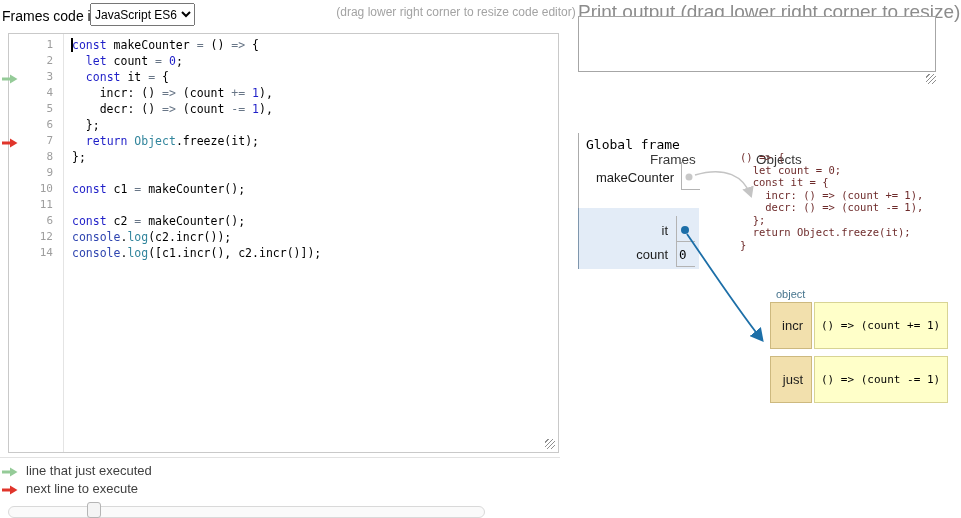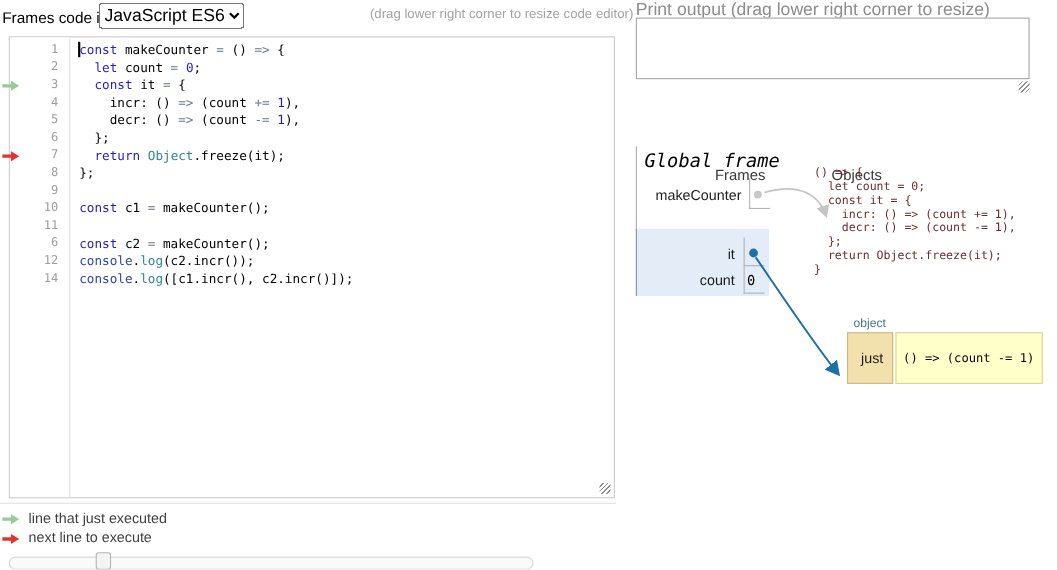--- a/index.html
+++ b/index.html
@@ -1,21 +1,21 @@
 <!DOCTYPE html>
 <html><head>
 <meta charset="utf-8">
 <style>
   * { box-sizing: border-box; }
   body { margin:0; background:#fff; font-family:"Liberation Sans", sans-serif; }
   #page { position:relative; width:961px; height:518px; background:#fff; overflow:hidden; }
 
   
   .write-label { position:absolute; left:2px; top:8px; font-size:14px; color:#000; }
-  .lang-select { position:absolute; left:90px; top:3px; height:23px; font-size:16px;
+  .lang-select { position:absolute; left:90px; top:3px; height:23px; font-size:12px;
                  font-family:"Liberation Sans", sans-serif; }
   .editor-hint { position:absolute; left:316px; top:5px; width:242px; text-align:center;
                  font-size:12px; color:#a3a3a3;margin-left:19px; }
 
   
   .editor { position:absolute; left:8px; top:33px; width:551px; height:420px;
             border:1px solid #c9c9c9; background:#fff; }
   .gutter { position:absolute; left:0; top:0; bottom:0; width:55px; background:#fff;
             border-right:1px solid #e4e4e4; padding-top:3px;
             font-family:"DejaVu Sans Mono", monospace; font-size:11px; line-height:16px;
@@ -40,31 +40,31 @@
   .legend-divider { position:absolute; left:0; top:457px; width:560px; height:1px; background:#e2e2e2; }
   .legend-item { position:absolute; font-size:13px; color:#3f3f3f; }
   .legend-item .la { position:absolute; left:0; top:2px; }
   .legend-item .lt { margin-left:24px; }
   .slider-track { position:absolute; left:8px; top:506px; width:477px; height:12px;
                   border:1px solid #d9d9d9; border-radius:6px; background:#fafafa; }
   .slider-handle { position:absolute; left:87px; top:502px; width:14px; height:16px;
                    border:1px solid #b5b5b5; border-radius:3px; background:#f4f4f4; }
 
   
-  .out-label { position:absolute; left:578px; top:1px; font-size:16px; color:#8c8c8c; }
+  .out-label { position:absolute; left:578px; top:1px; font-size:19px; color:#8c8c8c; }
   .out-area { position:absolute; left:578px; top:16px; width:358px; height:56px;
               border:1px solid #a6a6a6; resize:none; font-family:"DejaVu Sans Mono", monospace;
               font-size:12px; padding:3px; }
 
   
   .viz-header { position:absolute; top:107px; font-size:13.5px; color:#383838;margin-top:45px; }
   .global-frame-border { position:absolute; left:578px; top:133px; height:77px; width:0;
                          border-left:1px solid #ababab; }
   .global-frame-title { position:absolute; left:586px; top:137px;
-                        font-family:"DejaVu Sans Mono", monospace; font-size:17px; color:#000;font-style:italic; }
+                        font-family:"DejaVu Sans Mono", monospace; font-size:13px; color:#000; }
   .var-name { position:absolute; font-size:13px; color:#1c1c1c; text-align:right; }
   .l-cell { position:absolute; border-left:1px solid #b3b3b3; border-bottom:1px solid #b3b3b3; }
   .active-frame { position:absolute; left:578px; top:208px; width:121px; height:61px;
                   background:#e3ecf7; border-left:1px solid #7f96ad; }
   .var-value { position:absolute; font-family:"DejaVu Sans Mono", monospace; font-size:12.5px; color:#000; }
 
   .func-code { position:absolute; left:740px; top:151px; margin:0;
                font-family:"DejaVu Sans Mono", monospace; font-size:10.5px; line-height:12.5px;
                color:#6e2b2b; white-space:pre; }
 
@@ -173,20 +173,24 @@
   const it = {
     incr: () =&gt; (count += 1),
     decr: () =&gt; (count -= 1),
   };
   return Object.freeze(it);
 }</pre>
 
   <span class="obj-label">object</span>
   <div class="obj-table">
       <div class="obj-row">
+        <div class="obj-key">incr</div>
+        <div class="obj-val">() =&gt; (count += 1)</div>
+      </div>
+      <div class="obj-row">
         <div class="obj-key">just</div>
         <div class="obj-val">() =&gt; (count -= 1)</div>
       </div>
     </div>
 
   <svg class="overlay" width="961" height="518">
     <defs>
       <marker id="ah-gray" markerWidth="8" markerHeight="8" refX="6" refY="4" orient="auto">
         <path d="M0,0 L7.5,4 L0,8 z" fill="#c4c4c4"></path>
       </marker>

